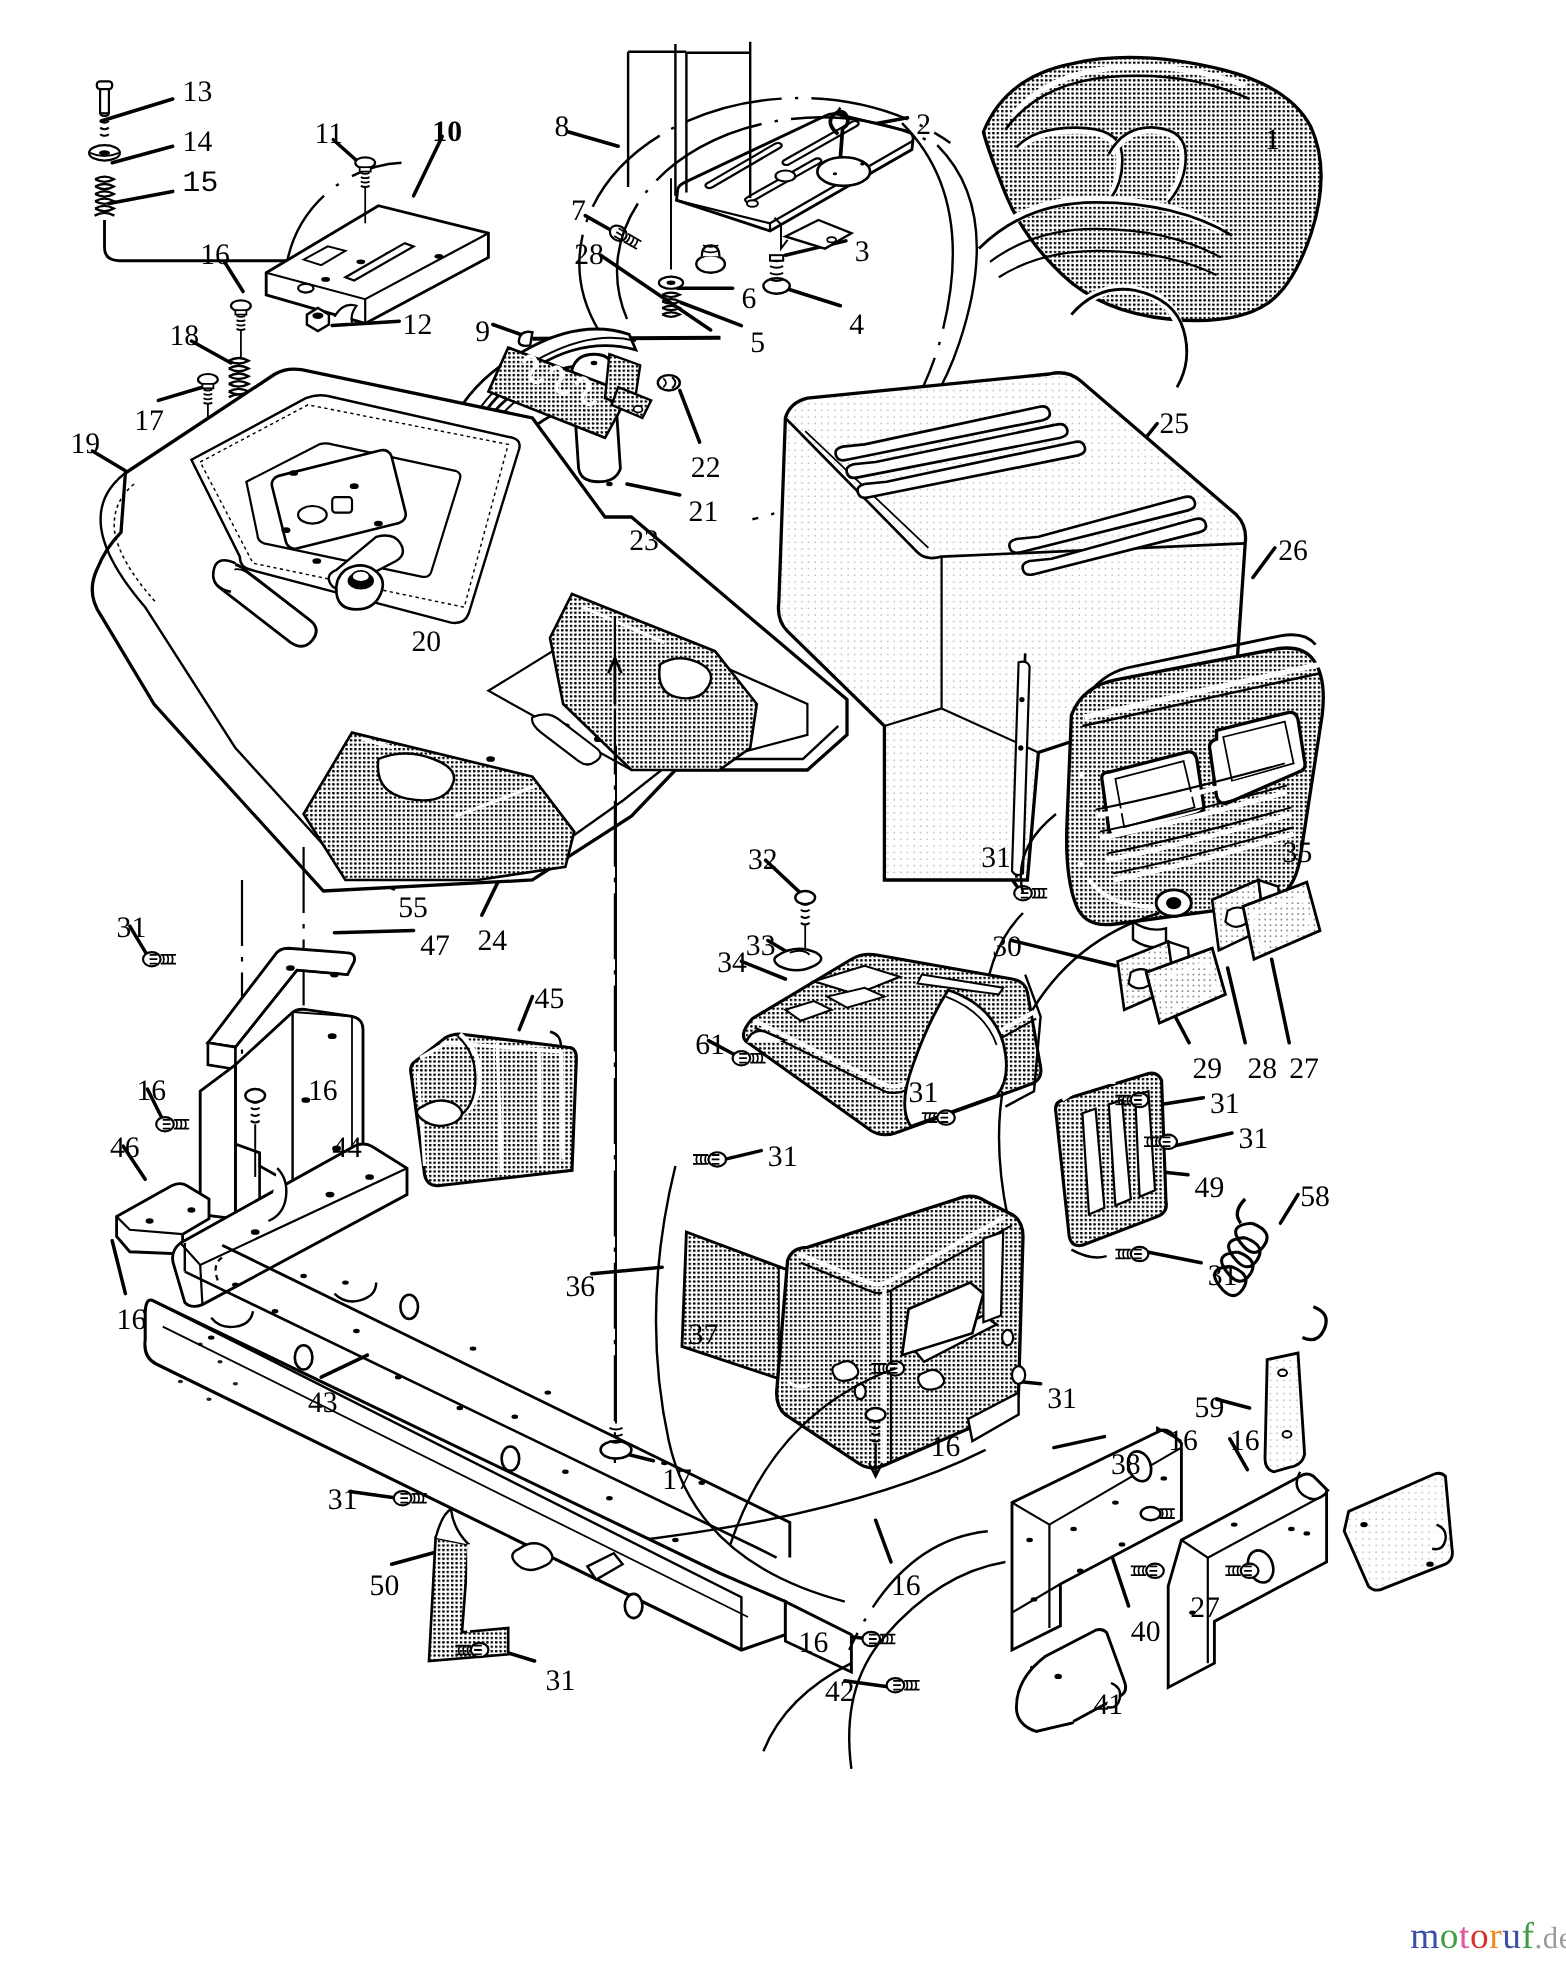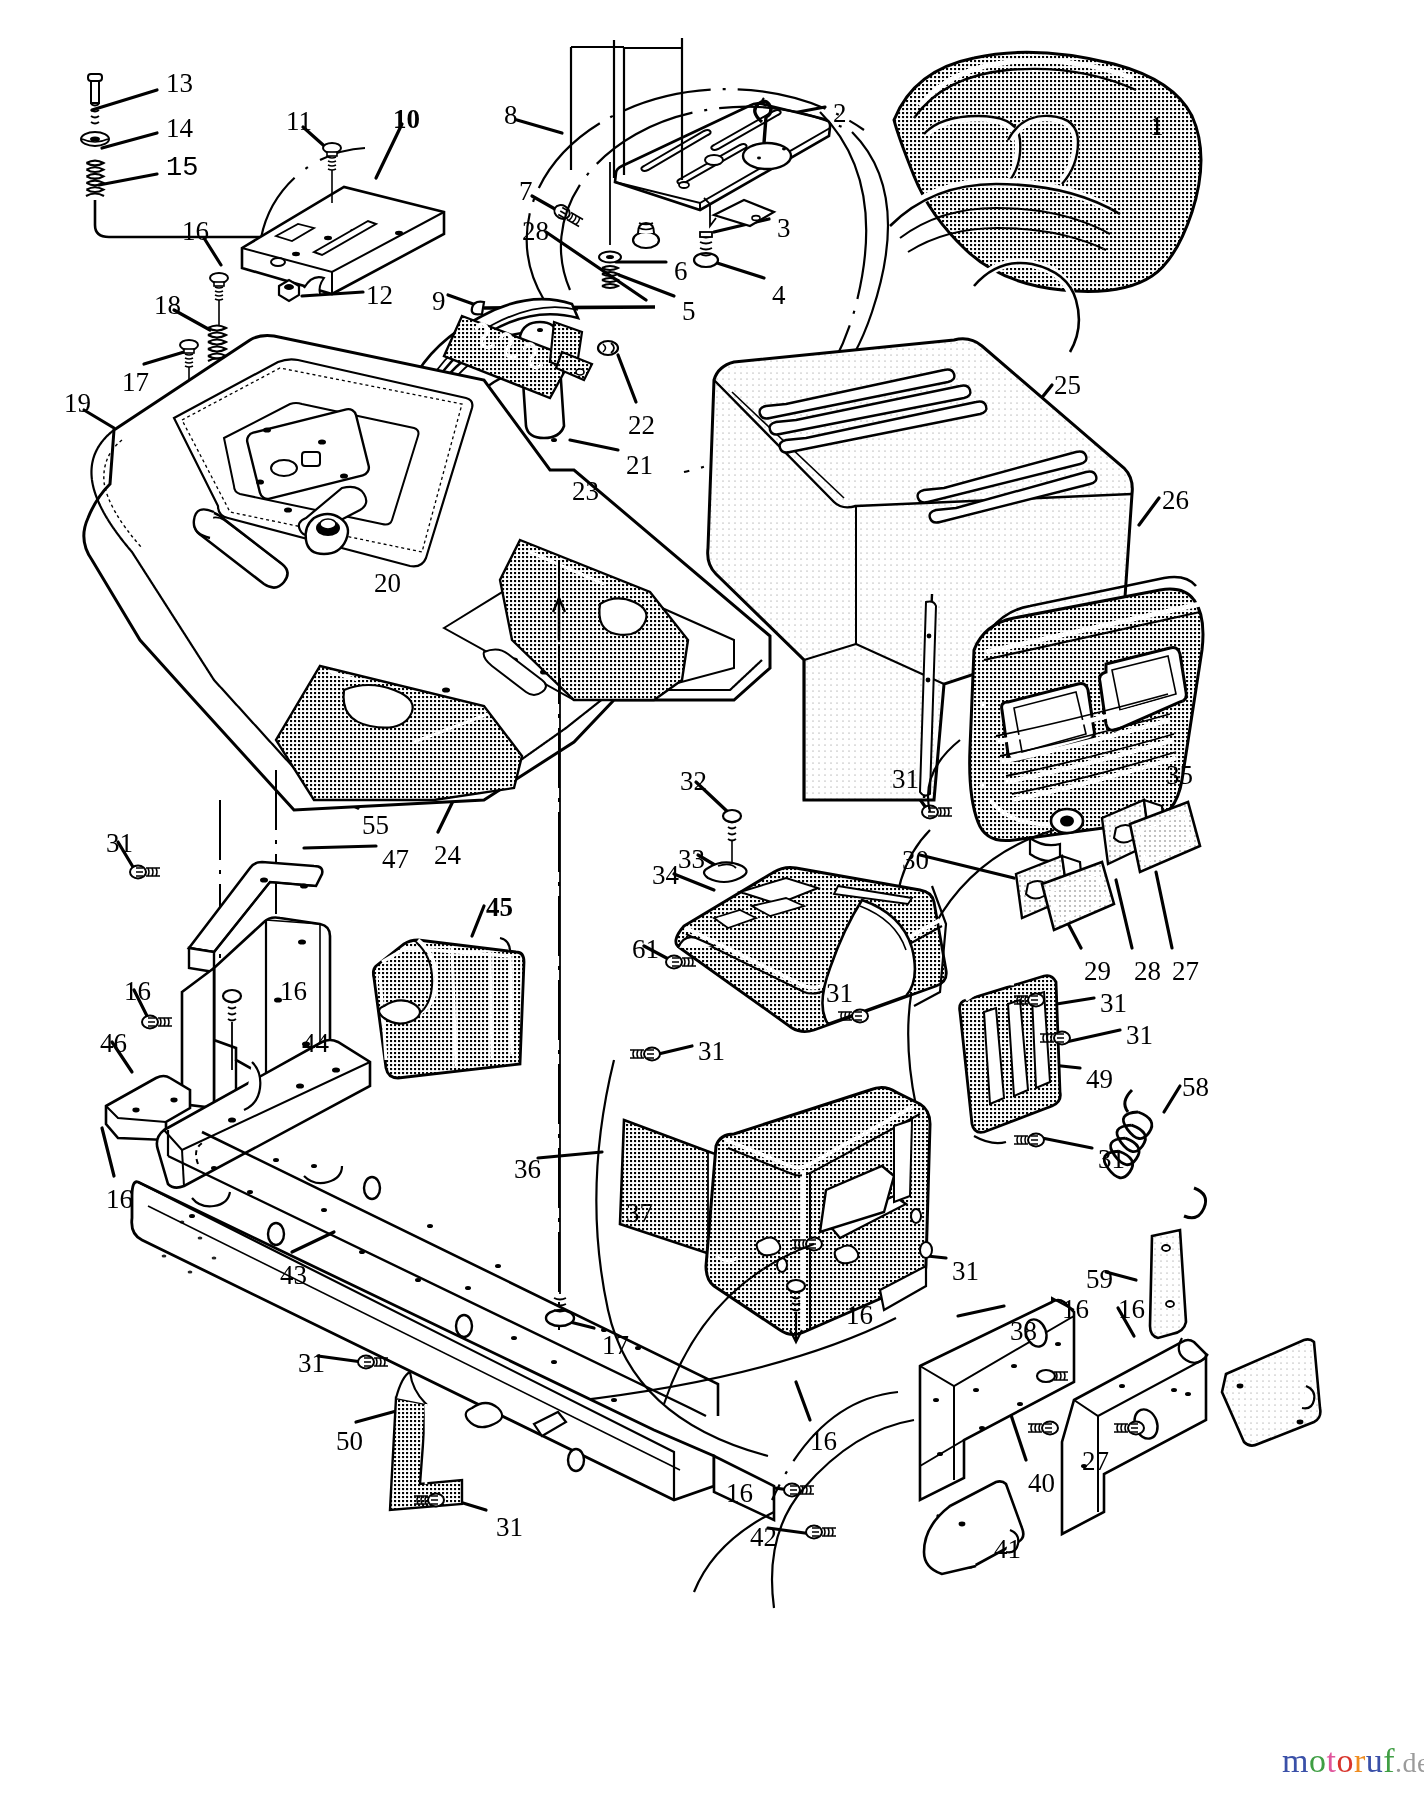--- a/index.html
+++ b/index.html
@@ -787,21 +787,21 @@
       <div class="callout" style="left: 996px; top: 1302px; margin-top: 16px;">38</div>
       <div class="callout" style="left: 1068px; top: 1448px;">27</div>
       <div class="callout" style="left: 1014px; top: 1470px;">40</div>
       <div class="callout" style="left: 980px; top: 1536px; text-align: right;">41</div>
       <div class="callout" style="left: 736px; top: 1524px;">42</div>
       <div class="callout" style="left: 712px; top: 1480px;">16</div>
       <div class="callout" style="left: 796px; top: 1428px;">16</div>
       <div class="callout" style="left: 348px; top: 812px;">55</div>
       <div class="callout" style="left: 368px; top: 846px;">47</div>
       <div class="callout" style="left: 420px; top: 842px;">24</div>
-      <div class="callout" style="left: 472px; top: 894px; font-weight: bold;">45</div>
+      <div class="callout" style="left: 472px; top: 894px;">45</div>
       <div class="callout" style="left: 92px; top: 830px;">31</div>
       <div class="callout" style="left: 110px; top: 978px;">16</div>
       <div class="callout" style="left: 266px; top: 978px;">16</div>
       <div class="callout" style="left: 86px; top: 1030px;">46</div>
       <div class="callout" style="left: 92px; top: 1186px;">16</div>
       <div class="callout" style="left: 288px; top: 1030px;">44</div>
       <div class="callout" style="left: 266px; top: 1262px; text-align: right;">43</div>
       <div class="callout" style="left: 284px; top: 1350px;">31</div>
       <div class="callout" style="left: 322px; top: 1428px;">50</div>
       <div class="callout" style="left: 482px; top: 1514px;">31</div>

